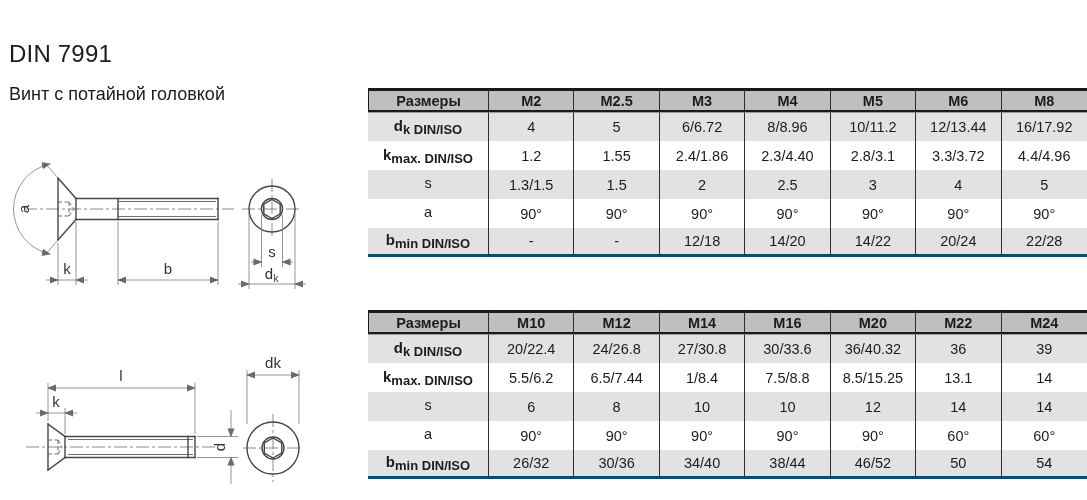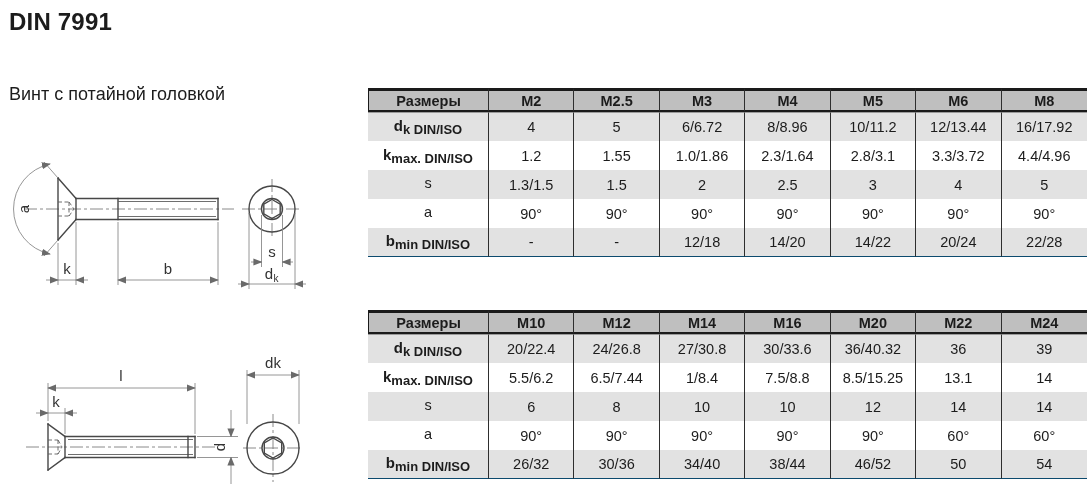--- a/index.html
+++ b/index.html
@@ -4,36 +4,36 @@
 <style>
   :root{
     --header-bg:#bfbfbf; --stripe-bg:#e2e2e2; --border-dark:#1a1a1a; --text:#1c1c1c;
   }
   *{margin:0;padding:0;box-sizing:border-box;}
   html,body{background:#fff;}
   body{font-family:"Liberation Sans",sans-serif;color:var(--text);}
   .page{position:relative;width:1087px;height:500px;background:#fff;overflow:hidden;}
 
   .title-block{position:absolute;left:9px;top:6px;}
-  .title-line{font-size:24px;font-weight:bold;line-height:31px;letter-spacing:0.2px;}
+  .title-line{font-size:24px;font-weight:normal;line-height:31px;letter-spacing:0.2px;margin-top:32px;}
   .subtitle{position:absolute;left:9px;top:84px;font-size:18px;font-weight:400;}
 
   table.spec{position:absolute;left:368px;border-collapse:separate;border-spacing:0;
     table-layout:fixed;width:719px;font-size:14.5px;}
   table.spec.t1{top:88px;}
   table.spec.t2{top:310px;}
   .spec th,.spec td{padding:0 4px;text-align:center;vertical-align:middle;
     border-right:1.5px solid #2e2e2e;font-weight:400;color:var(--text);}
   .spec th:last-child,.spec td:last-child{border-right:none;}
   .spec thead th{background:var(--header-bg);font-weight:bold;height:24px;
     border-top:3px solid var(--border-dark);border-bottom:2px solid var(--border-dark);}
   .spec thead th:first-child{border-left:1px solid var(--border-dark);margin-top:48px;}
   .spec tbody th,.spec tbody td{height:29px;}
   .spec tbody tr:first-child th,.spec tbody tr:first-child td{border-top:1px solid #9a9a9a;}
-  .spec tbody tr:last-child th,.spec tbody tr:last-child td{border-bottom:1px solid #0c4a6e;}
+  .spec tbody tr:last-child th,.spec tbody tr:last-child td{border-bottom:3px solid #0c4a6e;}
   .spec tbody tr:nth-child(odd){background:var(--stripe-bg);}
   .spec tbody tr:nth-child(even){background:#ffffff;}
   .rowlabel .pm{font-weight:bold;font-size:15px;}
   .rowlabel.plain .pm{font-weight:400;font-size:14.5px;}
   .rowlabel .ps{font-size:13px;font-weight:bold;vertical-align:-3px;letter-spacing:0;}
 
   .drawing{position:absolute;}
   .d1{left:10px;top:155px;}
   .d2{left:10px;top:350px;}
   .ol{stroke:#474747;stroke-width:1.4;fill:none;stroke-linecap:square;}
@@ -217,22 +217,22 @@
         <td>6/6.72</td>
         <td>8/8.96</td>
         <td>10/11.2</td>
         <td>12/13.44</td>
         <td>16/17.92</td>
       </tr>
       <tr>
         <th class="rowlabel"><span class="pm">k</span><span class="ps">max. DIN/ISO</span></th>
         <td>1.2</td>
         <td>1.55</td>
-        <td>1.0/1.86</td>
-        <td>2.3/1.64</td>
+        <td>2.4/1.86</td>
+        <td>2.3/4.40</td>
         <td>2.8/3.1</td>
         <td>3.3/3.72</td>
         <td>4.4/4.96</td>
       </tr>
       <tr>
         <th class="rowlabel plain"><span class="pm">s</span><span class="ps"></span></th>
         <td>1.3/1.5</td>
         <td>1.5</td>
         <td>2</td>
         <td>2.5</td>

